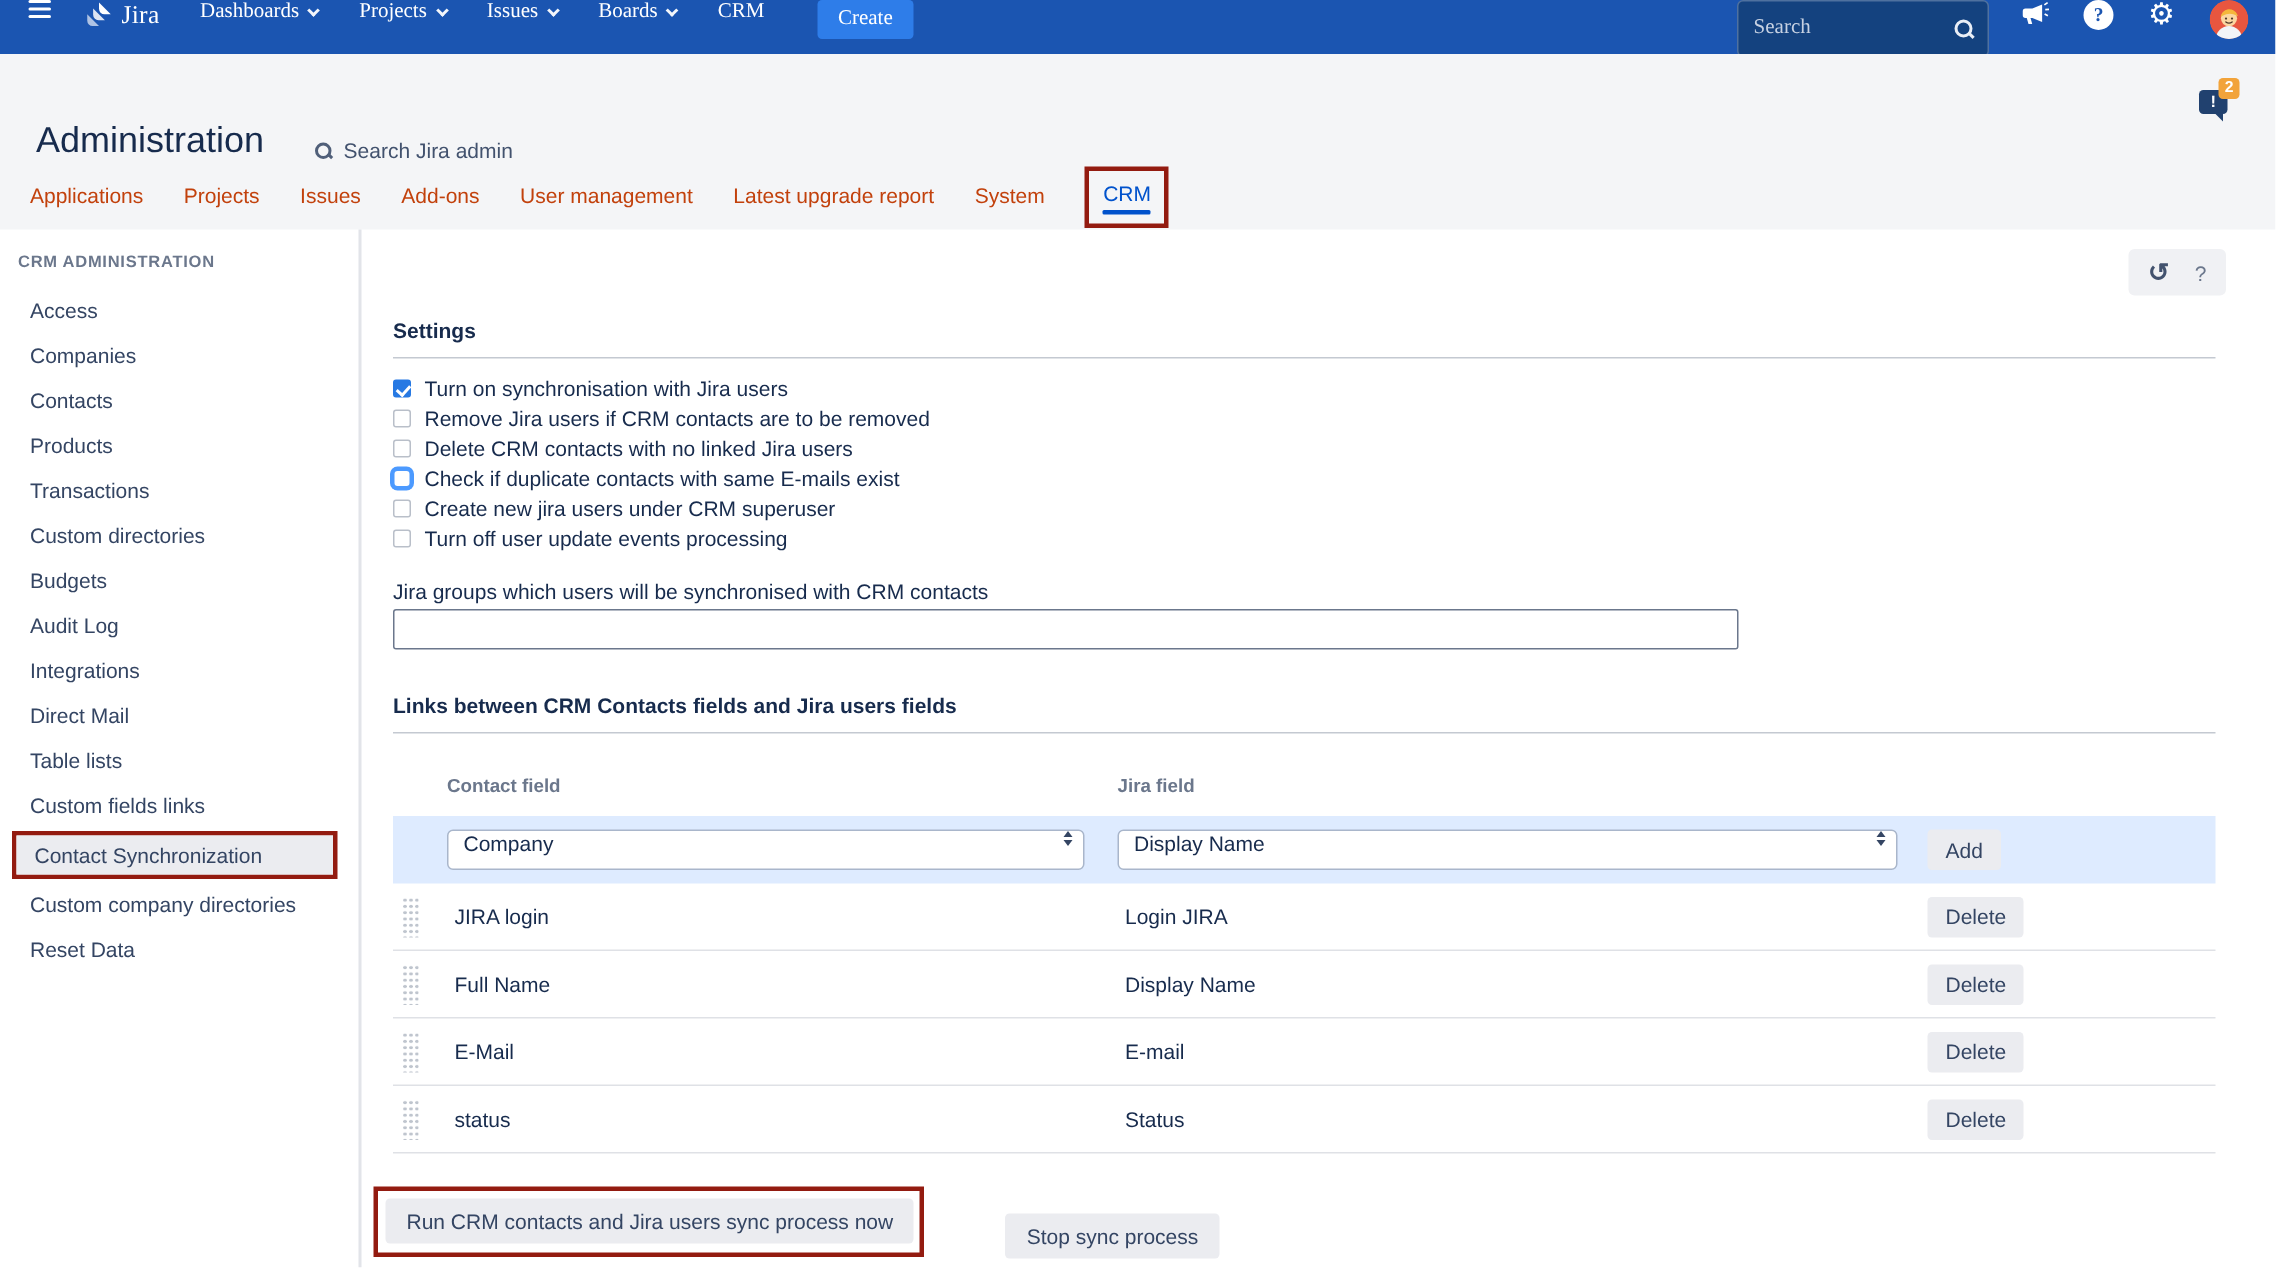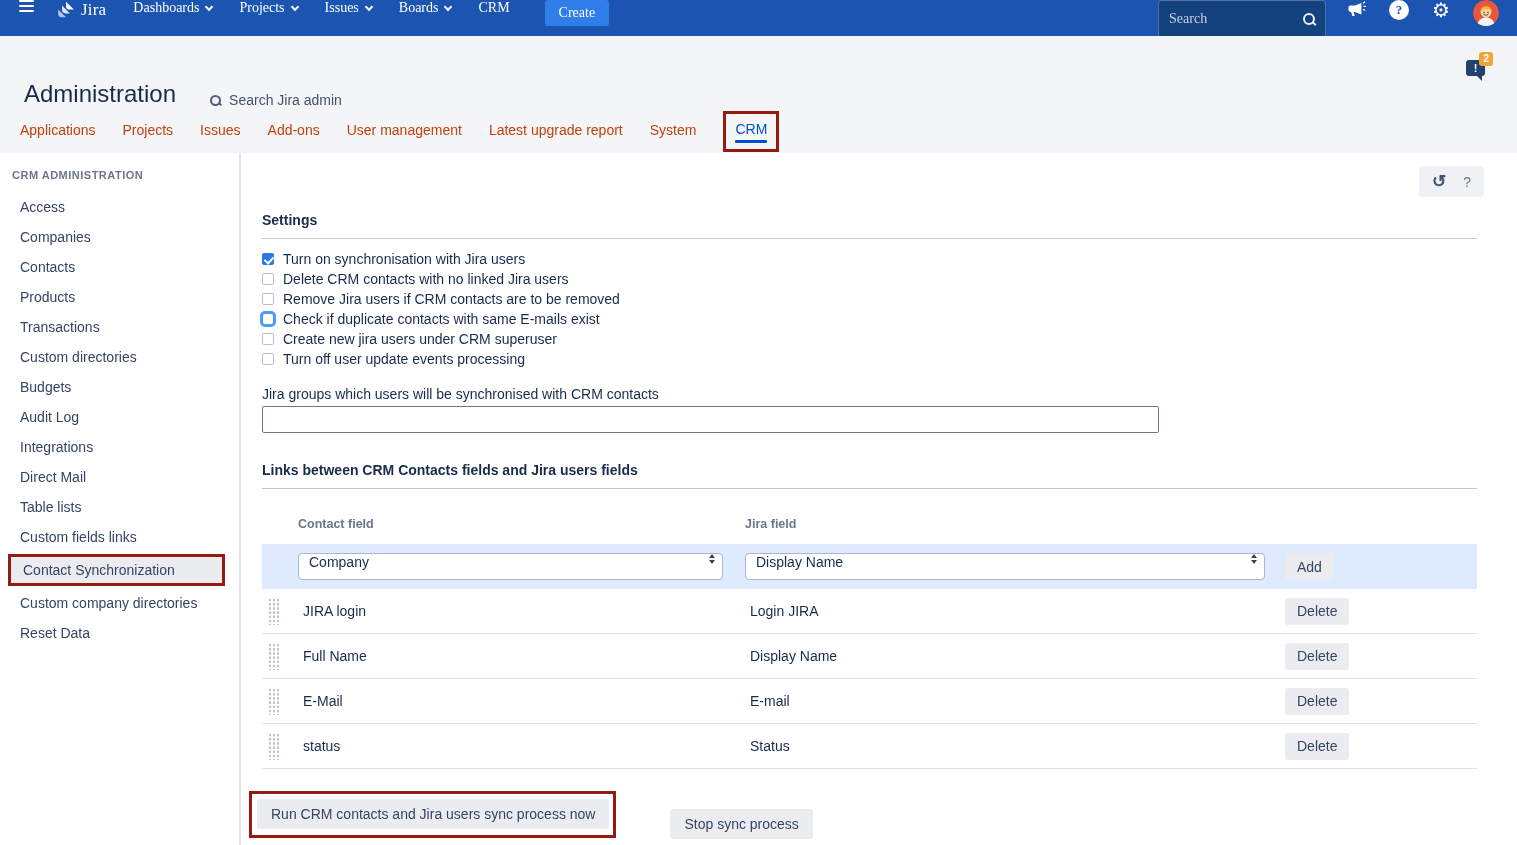--- a/index.html
+++ b/index.html
@@ -233,25 +233,25 @@
     <h2 class="section-h settings-h">Settings</h2>
     <hr class="rule">
 
     <div class="checks">
       <label class="check-row">
         <span class="cb checked"></span>
         <span class="cb-label">Turn on synchronisation with Jira users</span>
       </label>
       <label class="check-row">
         <span class="cb"></span>
+        <span class="cb-label">Remove Jira users if CRM contacts are to be removed</span>
+      </label>
+      <label class="check-row">
+        <span class="cb"></span>
         <span class="cb-label">Delete CRM contacts with no linked Jira users</span>
-      </label>
-      <label class="check-row">
-        <span class="cb"></span>
-        <span class="cb-label">Remove Jira users if CRM contacts are to be removed</span>
       </label>
       <label class="check-row">
         <span class="cb focused"></span>
         <span class="cb-label">Check if duplicate contacts with same E-mails exist</span>
       </label>
       <label class="check-row">
         <span class="cb"></span>
         <span class="cb-label">Create new jira users under CRM superuser</span>
       </label>
       <label class="check-row">

